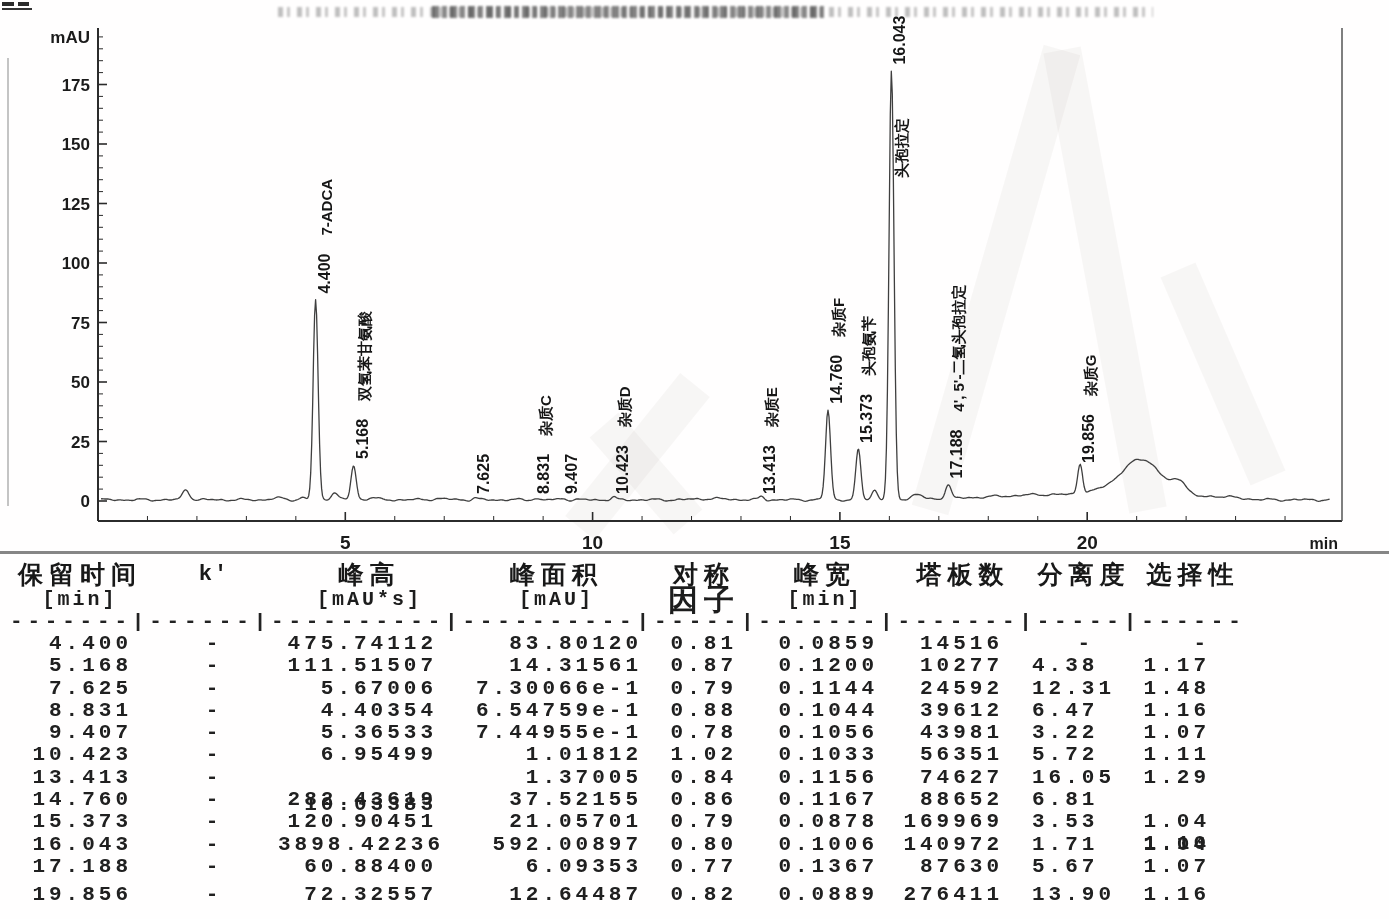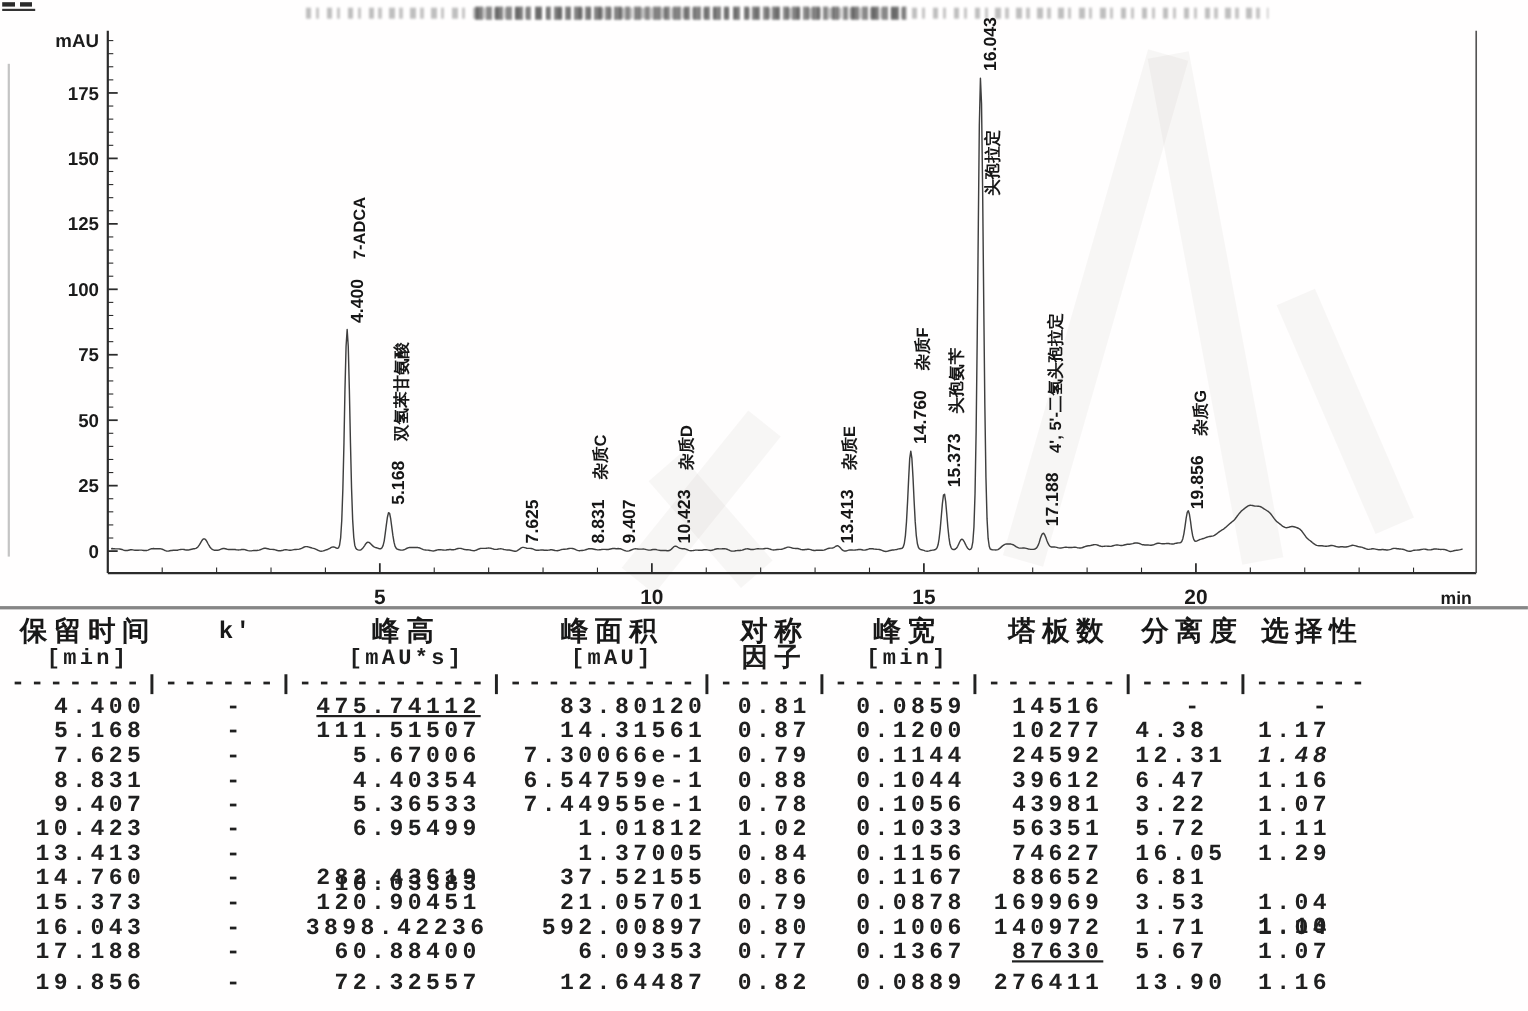--- a/index.html
+++ b/index.html
@@ -15,21 +15,21 @@
     background:repeating-linear-gradient(90deg,#313131 0 7px,rgba(0,0,0,0) 7px 10px,#3c3c3c 10px 15px,rgba(0,0,0,0) 15px 18px);}
   .page-edge{position:absolute;top:58px;left:7px;width:2px;height:448px;background:#c4c4c4;}
   #chrom{position:absolute;top:0;left:0;}
   .section-divider{position:absolute;top:551px;left:0;width:1389px;height:3px;background:#868686;}
   #ptable{position:absolute;top:560px;left:10px;width:1372px;color:#1d1d1d;}
   .hrow{display:grid;grid-template-columns:140px 128px 183px 191px 104px 138px 138px 104px 114px;}
   .h1cell{height:29px;line-height:29px;font-size:25px;font-weight:700;letter-spacing:6px;text-align:center;white-space:nowrap;color:#181818;}
   .h1cell.kprime{font-family:"Liberation Mono",monospace;font-size:22px;letter-spacing:2px;}
   .h2cell{height:24px;line-height:22px;font-size:20px;font-weight:700;letter-spacing:3px;text-align:center;
     font-family:"Liberation Mono",monospace;white-space:nowrap;color:#1d1d1d;}
-  .h2cell.cjk{font-family:Liberation Mono, monospace;font-size:24px;letter-spacing:6px;}
+  .h2cell.cjk{font-family:Liberation Sans, sans-serif;font-size:30px;letter-spacing:6px;}
   .sep-row{height:20px;line-height:18px;font-family:"Liberation Mono",monospace;font-size:21px;font-weight:600;
     letter-spacing:4.8px;white-space:nowrap;overflow:hidden;color:#222;}
   .trow{display:grid;grid-template-columns:140px 128px 183px 191px 104px 138px 138px 104px 114px;
     height:22.3px;line-height:22.3px;font-family:"Liberation Mono",monospace;font-size:21px;font-weight:600;
     letter-spacing:4px;white-space:nowrap;color:#202020;}
   .tcell{text-align:right;overflow:visible;}
   .tcell.center{text-align:center;padding-right:0 !important;}
 </style>
 </head>
 <body>
@@ -172,21 +172,21 @@
         <div class="h2cell cjk">因子</div>
         <div class="h2cell">[min]</div>
         <div class="h2cell"></div>
         <div class="h2cell"></div>
         <div class="h2cell"></div>
       </div>
       <div class="sep-row">-------|------|----------|----------|-----|-------|-------|-----|------</div>
       <div class="trow">
         <div class="tcell" style="padding-right: 18px;">4.400</div>
         <div class="tcell center">-</div>
-        <div class="tcell" style="padding-right: 24px; text-decoration: underline;">475.74112</div>
+        <div class="tcell" style="padding-right: 24px;">475.74112</div>
         <div class="tcell" style="padding-right: 10px;">83.80120</div>
         <div class="tcell" style="padding-right: 19px;">0.81</div>
         <div class="tcell" style="padding-right: 16px;">0.0859</div>
         <div class="tcell" style="padding-right: 29px;">14516</div>
         <div class="tcell" style="padding-right: 42px;">-</div>
         <div class="tcell" style="padding-right: 40px;">-</div>
       </div>
       <div class="trow">
         <div class="tcell" style="padding-right: 18px;">5.168</div>
         <div class="tcell center">-</div>
@@ -200,21 +200,21 @@
       </div>
       <div class="trow">
         <div class="tcell" style="padding-right: 18px;">7.625</div>
         <div class="tcell center">-</div>
         <div class="tcell" style="padding-right: 24px;">5.67006</div>
         <div class="tcell" style="padding-right: 10px;">7.30066e-1</div>
         <div class="tcell" style="padding-right: 19px;">0.79</div>
         <div class="tcell" style="padding-right: 16px;">0.1144</div>
         <div class="tcell" style="padding-right: 29px;">24592</div>
         <div class="tcell" style="padding-right: 42px;">12.31</div>
-        <div class="tcell" style="padding-right: 40px; font-style: italic;">1.48</div>
+        <div class="tcell" style="padding-right: 40px;">1.48</div>
       </div>
       <div class="trow">
         <div class="tcell" style="padding-right: 18px;">8.831</div>
         <div class="tcell center">-</div>
         <div class="tcell" style="padding-right: 24px;">4.40354</div>
         <div class="tcell" style="padding-right: 10px;">6.54759e-1</div>
         <div class="tcell" style="padding-right: 19px;">0.88</div>
         <div class="tcell" style="padding-right: 16px;">0.1044</div>
         <div class="tcell" style="padding-right: 29px; text-align: right;">39612</div>
         <div class="tcell" style="padding-right: 42px;">6.47</div>
@@ -286,21 +286,21 @@
         <div class="tcell" style="padding-right: 42px;">1.71</div>
         <div class="tcell" style="padding-right: 40px;">1.04</div>
       </div>
       <div class="trow">
         <div class="tcell" style="padding-right: 18px;">17.188</div>
         <div class="tcell center">-</div>
         <div class="tcell" style="padding-right: 24px;">60.88400</div>
         <div class="tcell" style="padding-right: 10px;">6.09353</div>
         <div class="tcell" style="padding-right: 19px;">0.77</div>
         <div class="tcell" style="padding-right: 16px;">0.1367</div>
-        <div class="tcell" style="padding-right: 29px; text-decoration: underline;">87630</div>
+        <div class="tcell" style="padding-right: 29px;">87630</div>
         <div class="tcell" style="padding-right: 42px;">5.67</div>
         <div class="tcell" style="padding-right: 40px;">1.07</div>
       </div>
       <div class="trow" style="margin-top: 6px;">
         <div class="tcell" style="padding-right: 18px;">19.856</div>
         <div class="tcell center">-</div>
         <div class="tcell" style="padding-right: 24px;">72.32557</div>
         <div class="tcell" style="padding-right: 10px;">12.64487</div>
         <div class="tcell" style="padding-right: 19px;">0.82</div>
         <div class="tcell" style="padding-right: 16px;">0.0889</div>

